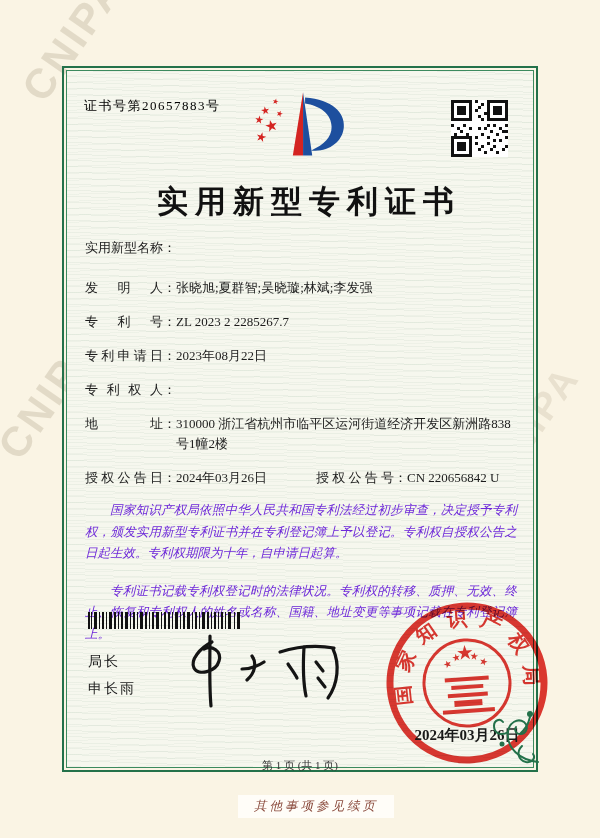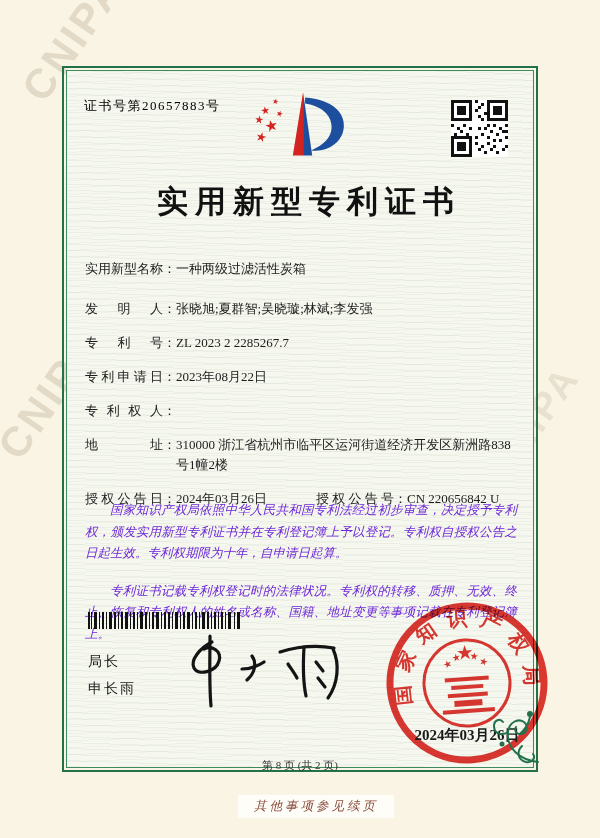--- a/index.html
+++ b/index.html
@@ -30,21 +30,21 @@
   .cert-no{position:absolute;left:84px;top:97px;font-size:13px;letter-spacing:1.5px;color:#000000;}
   .logo{position:absolute;left:250px;top:86px;width:102px;height:82px;}
   .qr{position:absolute;left:451px;top:100px;width:57px;height:57px;}
   .title{
     position:absolute;left:0;top:181px;width:100%;text-align:center;
     font-size:31px;font-weight:bold;letter-spacing:7px;padding-left:18px;
     box-sizing:border-box;color:#111;
   }
   .fields{position:absolute;left:85px;top:238px;width:434px;font-size:13px;}
   .row{display:flex;margin-bottom:14px;line-height:20px;}
-  .row.first{margin-bottom:20px;margin-top:21px;}
+  .row.first{margin-bottom:20px;}
   .lbl{flex:none;width:78px;text-align:justify;text-align-last:justify;}
   .colon{flex:none;}
   .val{flex:1;}
   .val.fixed{flex:none;width:140px;}
   .paragraphs{position:absolute;left:85px;top:484px;width:432px;}
   .paragraphs p{
     margin:16px 0 6px;font-size:12.5px;line-height:1.72;text-indent:2em;
     font-style:italic;text-align:justify;color:#6d28d9;
   }
   .barcode{position:absolute;left:88px;top:612px;width:152px;height:17px;}
@@ -150,21 +150,20 @@
       <rect x="54" y="30" width="3" height="3"></rect>
     </g>
   </svg>
 
   <div class="title">实用新型专利证书</div>
 
   <div class="fields">
     <div class="row first">
       <span class="lbl">实用新型名称</span>
         <span class="colon">：</span>
-        <span class="val">一种两级过滤活性炭箱</span>
     </div>
     <div class="row">
       <span class="lbl">发明人</span>
         <span class="colon">：</span>
         <span class="val">张晓旭;夏群智;吴晓璇;林斌;李发强</span>
     </div>
     <div class="row">
       <span class="lbl">专利号</span>
         <span class="colon">：</span>
         <span class="val">ZL 2023 2 2285267.7</span>
@@ -289,19 +288,19 @@
     <g fill="none" stroke="#23714a" stroke-width="2" stroke-linecap="round">
       <path d="M46,62 C28,60 14,48 16,32 C17,22 26,18 32,22 C37,26 35,34 28,34 C24,34 22,30 24,27"></path>
       <path d="M16,32 C10,36 2,34 2,26 C2,20 8,18 11,22"></path>
       <path d="M30,46 C24,52 26,60 34,62 C40,63 44,58 41,54"></path>
       <circle cx="38" cy="14" r="3" fill="#23714a" stroke="none"></circle>
       <circle cx="10" cy="44" r="2.5" fill="#23714a" stroke="none"></circle>
       <path d="M38,17 C36,26 32,30 28,34"></path>
     </g>
   </svg>
 
-  <div class="page-footer">第 8 页 (共 2 页)</div>
+  <div class="page-footer">第 1 页 (共 1 页)</div>
 
   <div class="note-wrap">
     <span class="note">其他事项参见续页</span>
   </div>
 
 </div>
 
 </body></html>

